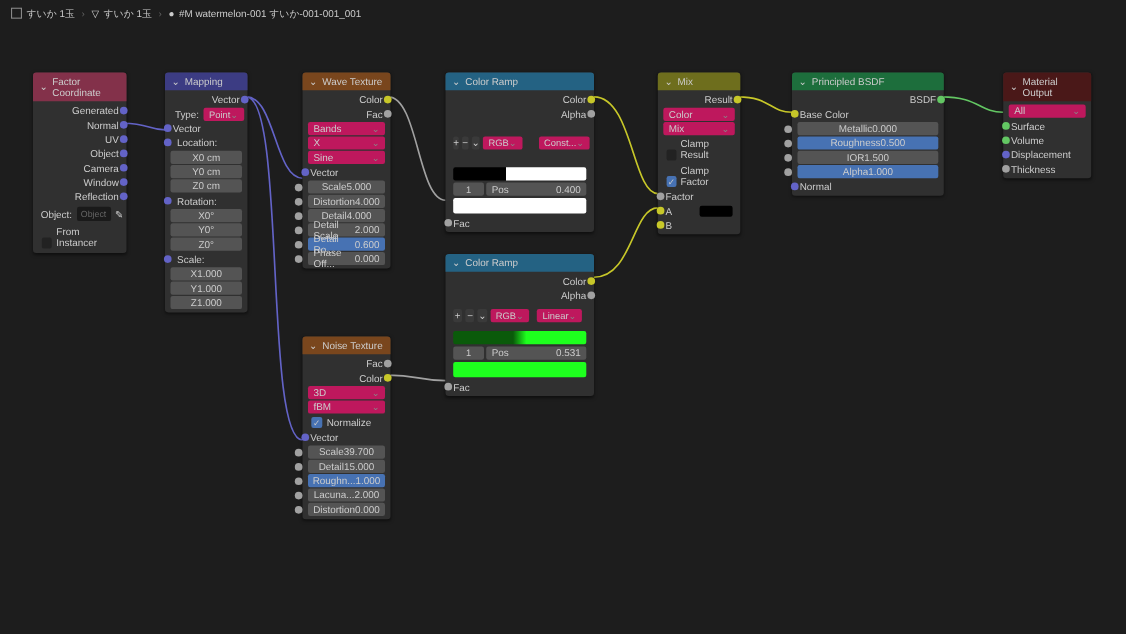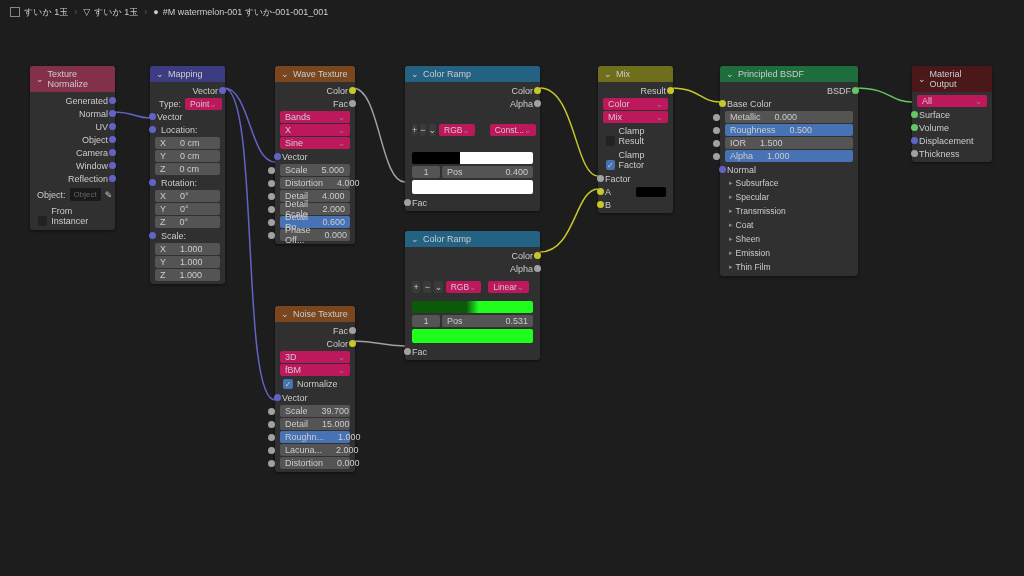--- a/index.html
+++ b/index.html
@@ -17,21 +17,21 @@
 .row{display:flex;align-items:center;padding:1px 4px;height:13px;position:relative;}
 .row.right{justify-content:flex-end;}
 .row.rowlabel{padding-left:8px;color:#aaa;font-size:8.5px;}
 .sock{width:7px;height:7px;border-radius:50%;position:absolute;}
 .sock.out{right:-4px;}
 .sock.in{left:-4px;}
 .sock.vec{background:#6363c7;}
 .sock.col{background:#c7c729;}
 .sock.fac{background:#a1a1a1;}
 .sock.sh{background:#63c763;}
-.prop{background:#545454;border-radius:2px;margin:1px 2px;padding:2px 5px;display:flex;justify-content:flex-start;font-size:8.5px;height:12px;align-items:center;gap:14px;}
+.prop{background:#545454;border-radius:2px;margin:1px 2px;padding:2px 5px;display:flex;justify-content:center;font-size:8.5px;height:12px;align-items:center;}
 .prop.blue{background:#4772b3;}
 .drop{background:#be185d;border-radius:2px;margin:1px 2px;padding:2px 5px;display:flex;justify-content:space-between;font-size:8.5px;height:12px;align-items:center;}
 .drop::after{content:"⌄";color:#888;}
 .check{display:flex;align-items:flex-end;gap:4px;padding:2px 5px;font-size:8.5px;}
 .check .box{width:10px;height:10px;background:#222;border-radius:2px;display:flex;align-items:center;justify-content:center;font-size:8px;}
 .check .box.on{background:#4772b3;}
 .ramp-row{display:flex;align-items:center;gap:3px;padding:2px 4px;}
 .ramp-row .btn{width:12px;height:12px;background:#3a3a3a;border-radius:2px;display:flex;align-items:center;justify-content:center;}
 .ramp-grad{height:12px;margin:2px 4px;border-radius:2px;}
 .ramp-pos{display:flex;gap:2px;margin:2px 4px;}
@@ -79,21 +79,21 @@
   <path d="M540 228 C575 228 575 165 598 165" stroke="#c7c729" fill="none" stroke-width="1.5"></path>
   <path d="M671 64 C700 64 700 78 720 78" stroke="#c7c729" fill="none" stroke-width="1.5"></path>
   <path d="M856 64 C890 64 890 78 912 78" stroke="#63c763" fill="none" stroke-width="1.5"></path>
 </svg>
 
 <div class="canvas">
 
 <div class="node" style="left:30px;top:42px;width:85px;">
   <div class="nhead h-red">
         <span class="chev">⌄</span>
-        <span>Texture Normalize</span>
+        <span>Factor Coordinate</span>
       </div>
   <div class="nbody">
     <div class="row right">
           <span>Generated</span>
           <span class="sock out vec"></span>
         </div>
     <div class="row right">
           <span>Normal</span>
           <span class="sock out vec"></span>
         </div>
@@ -465,29 +465,20 @@
           <div class="prop blue">
             <span class="sock in fac" style="left:-7px;"></span>
             <span>Alpha</span>
             <span>1.000</span>
           </div>
         </div>
     <div class="row">
           <span class="sock in vec"></span>
           <span>Normal</span>
         </div>
-    <div id="bsdf-exp">
-          <div class="exp">Subsurface</div>
-          <div class="exp">Specular</div>
-          <div class="exp">Transmission</div>
-          <div class="exp">Coat</div>
-          <div class="exp">Sheen</div>
-          <div class="exp">Emission</div>
-          <div class="exp">Thin Film</div>
-        </div>
   </div>
 </div>
 
 <div class="node" style="left:912px;top:42px;width:80px;">
   <div class="nhead h-darkred">
         <span class="chev">⌄</span>
         <span>Material Output</span>
       </div>
   <div class="nbody">
     <div class="drop">

